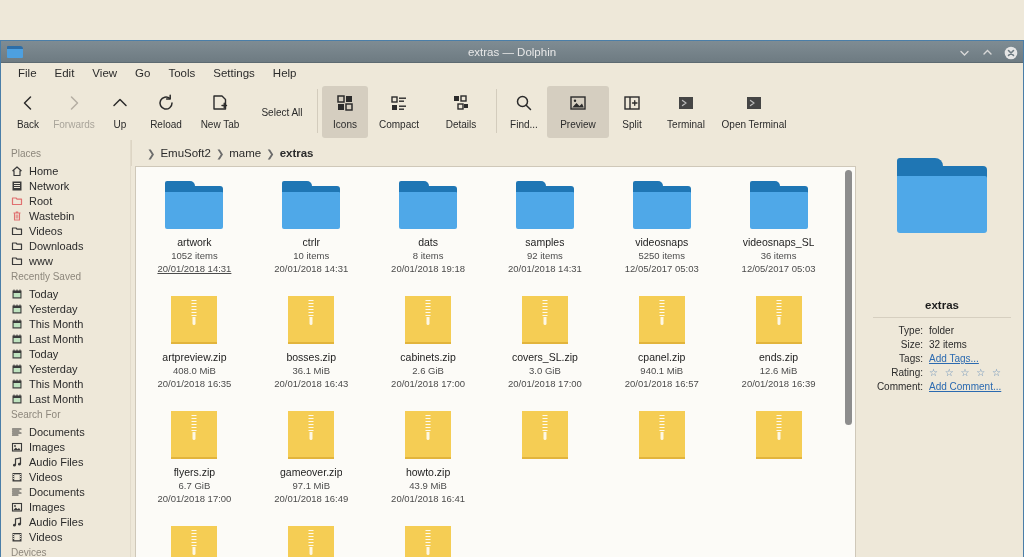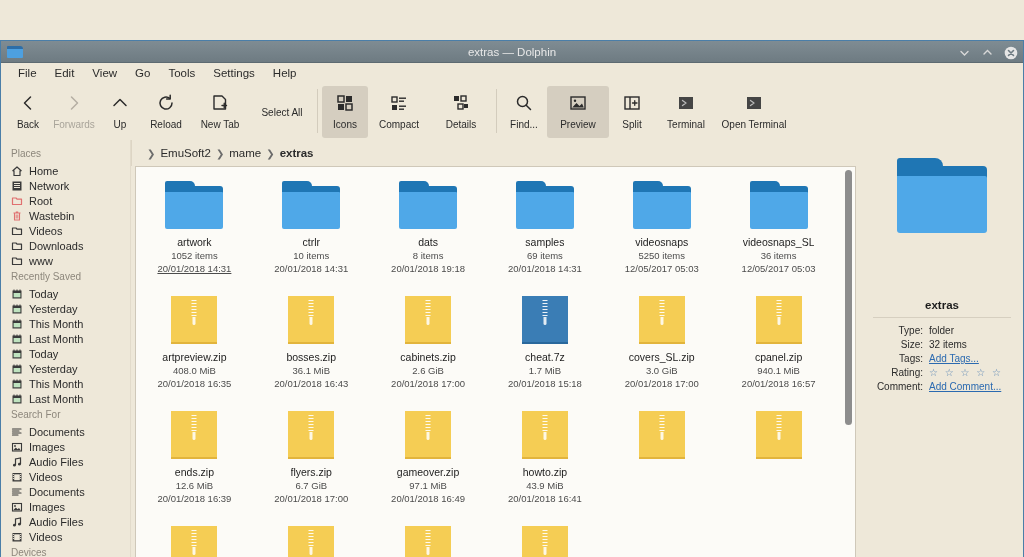--- a/index.html
+++ b/index.html
@@ -755,21 +755,21 @@
               <div class="fmeta">8 items</div>
               <div class="fmeta">20/01/2018 19:18</div>
             </div>
             <div class="fitem">
               <div class="folder">
                 <div class="tab"></div>
                 <div class="back"></div>
                 <div class="front"></div>
               </div>
               <div class="fname">samples</div>
-              <div class="fmeta">69 items</div>
+              <div class="fmeta">92 items</div>
               <div class="fmeta">20/01/2018 14:31</div>
             </div>
             <div class="fitem">
               <div class="folder">
                 <div class="tab"></div>
                 <div class="back"></div>
                 <div class="front"></div>
               </div>
               <div class="fname">videosnaps</div>
               <div class="fmeta">5250 items</div>
@@ -813,32 +813,20 @@
               <div class="archive">
                 <div class="sheet"></div>
                 <div class="zip">
                   <div class="teeth"></div>
                   <div class="pull"></div>
                 </div>
               </div>
               <div class="fname">cabinets.zip</div>
               <div class="fmeta">2.6 GiB</div>
               <div class="fmeta">20/01/2018 17:00</div>
-            </div>
-            <div class="fitem">
-              <div class="archive sevenz">
-                <div class="sheet"></div>
-                <div class="zip">
-                  <div class="teeth"></div>
-                  <div class="pull"></div>
-                </div>
-              </div>
-              <div class="fname">cheat.7z</div>
-              <div class="fmeta">1.7 MiB</div>
-              <div class="fmeta">20/01/2018 15:18</div>
             </div>
             <div class="fitem">
               <div class="archive">
                 <div class="sheet"></div>
                 <div class="zip">
                   <div class="teeth"></div>
                   <div class="pull"></div>
                 </div>
               </div>
               <div class="fname">covers_SL.zip</div>

